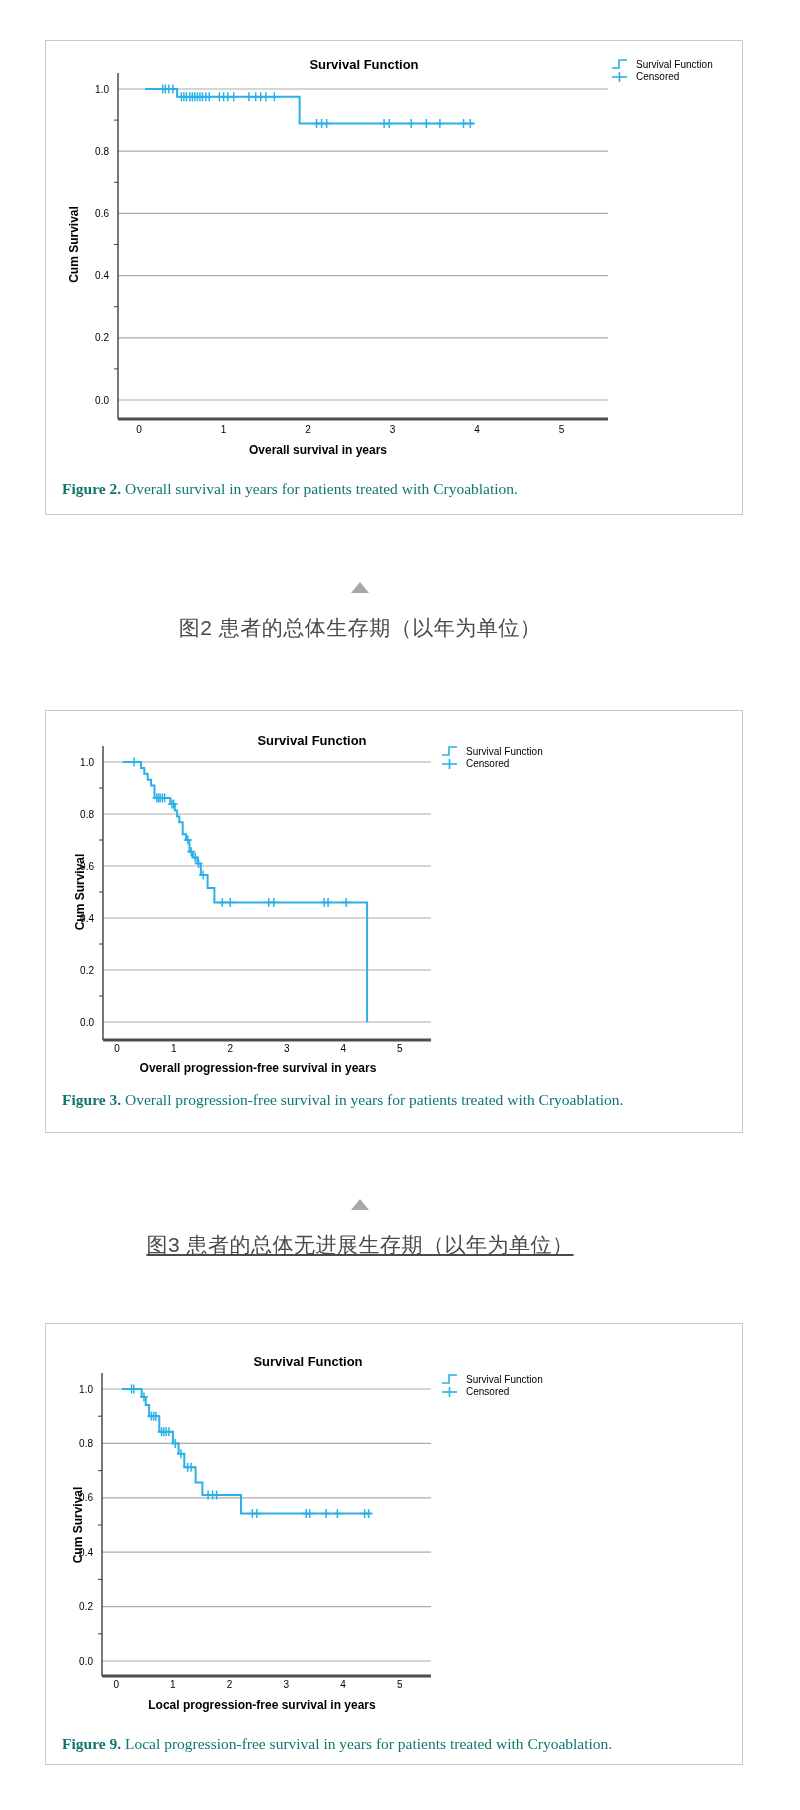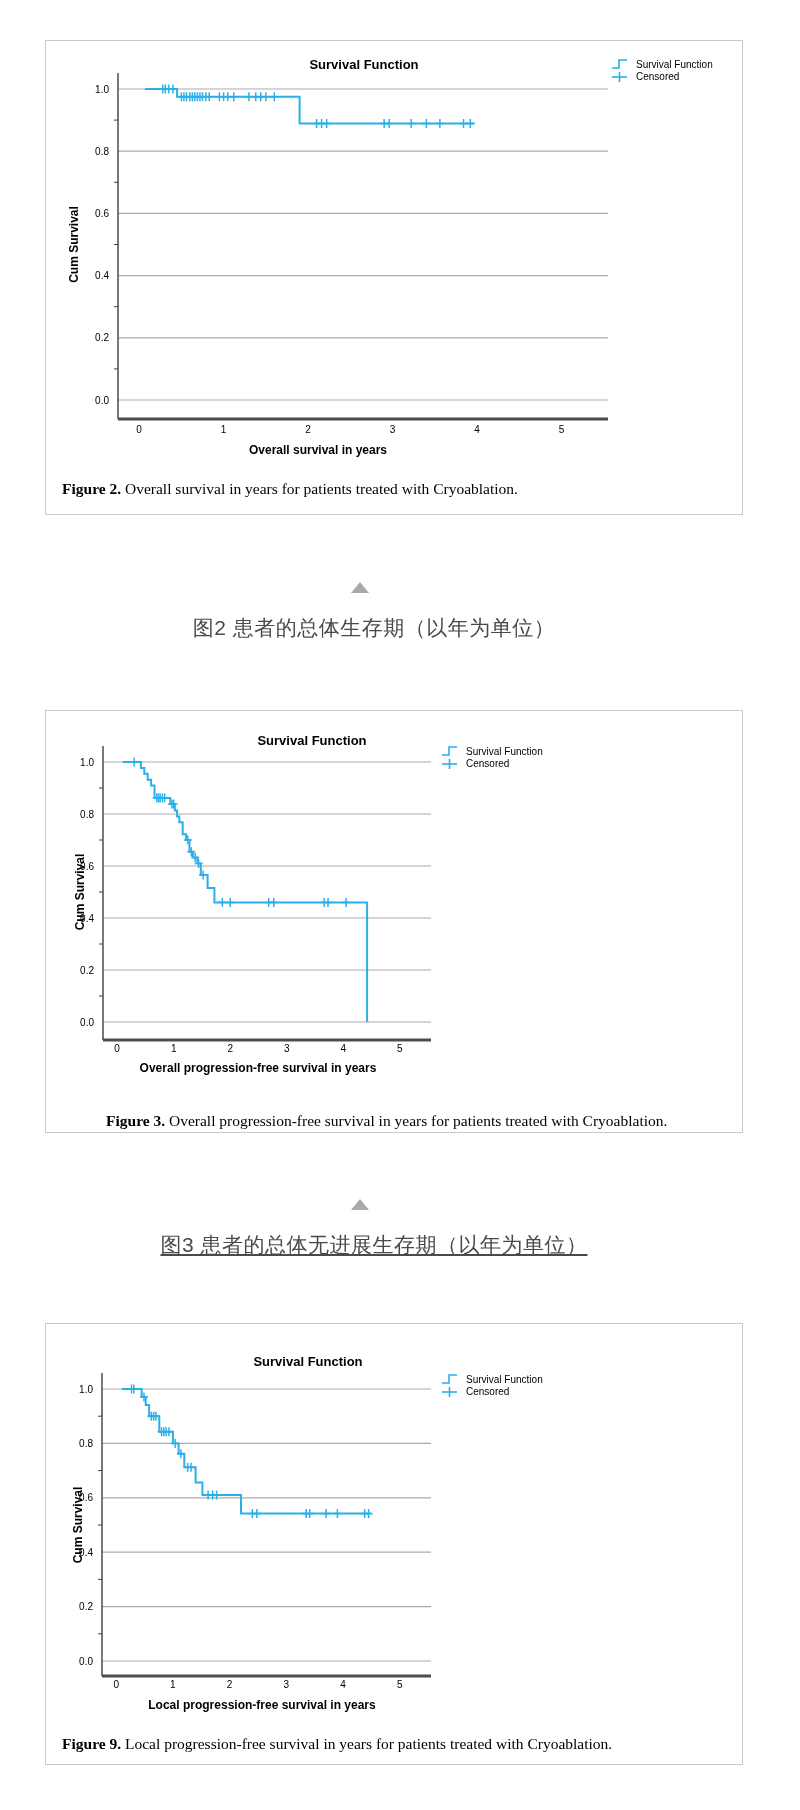--- a/index.html
+++ b/index.html
@@ -10,36 +10,36 @@
   .figure-card {
     position:absolute; left:45px; width:698px; background:#ffffff;
     border:1px solid #c9c9c9; box-sizing:border-box;
   }
   #card-0 { top:40px;  height:475px; }
   #card-1 { top:710px; height:423px; }
   #card-2 { top:1323px; height:442px; }
   .chart-svg { position:absolute; left:0; top:0; }
   .figure-caption {
     position:absolute; left:16px; right:10px;
-    font-family:"Liberation Serif", serif; font-size:15.5px; color:#000000;
+    font-family:"Liberation Serif", serif; font-size:15.5px; color:#0f766e;
     line-height:1.25;
   }
   #caption-0 { top:438px; }
-  #caption-1 { top:400px;margin-left:44px; }
+  #caption-1 { top:379px; }
   #caption-2 { top:410px; }
   .figure-caption b { font-weight:bold; }
   .divider { position:absolute; left:45px; width:630px; text-align:center; }
   .tri {
     width:0; height:0; margin:0 auto;
     border-left:9px solid transparent; border-right:9px solid transparent;
     border-bottom:11px solid #a9a9a9;
   }
   #tri-0 { top:582px; } #tri-1 { top:1199px; }
   .section-title {
-    position:absolute; left:59px; width:630px; text-align:center;
+    position:absolute; left:45px; width:630px; text-align:center;
     font-size:21px; color:#4a4a4a; letter-spacing:0.5px;
   }
   #sec-0 { top:614px; } #sec-1 { top:1231px;text-decoration:underline; }
 </style>
 </head>
 <body>
 
 <div id="page">
 
   <div class="figure-card" id="card-0">

